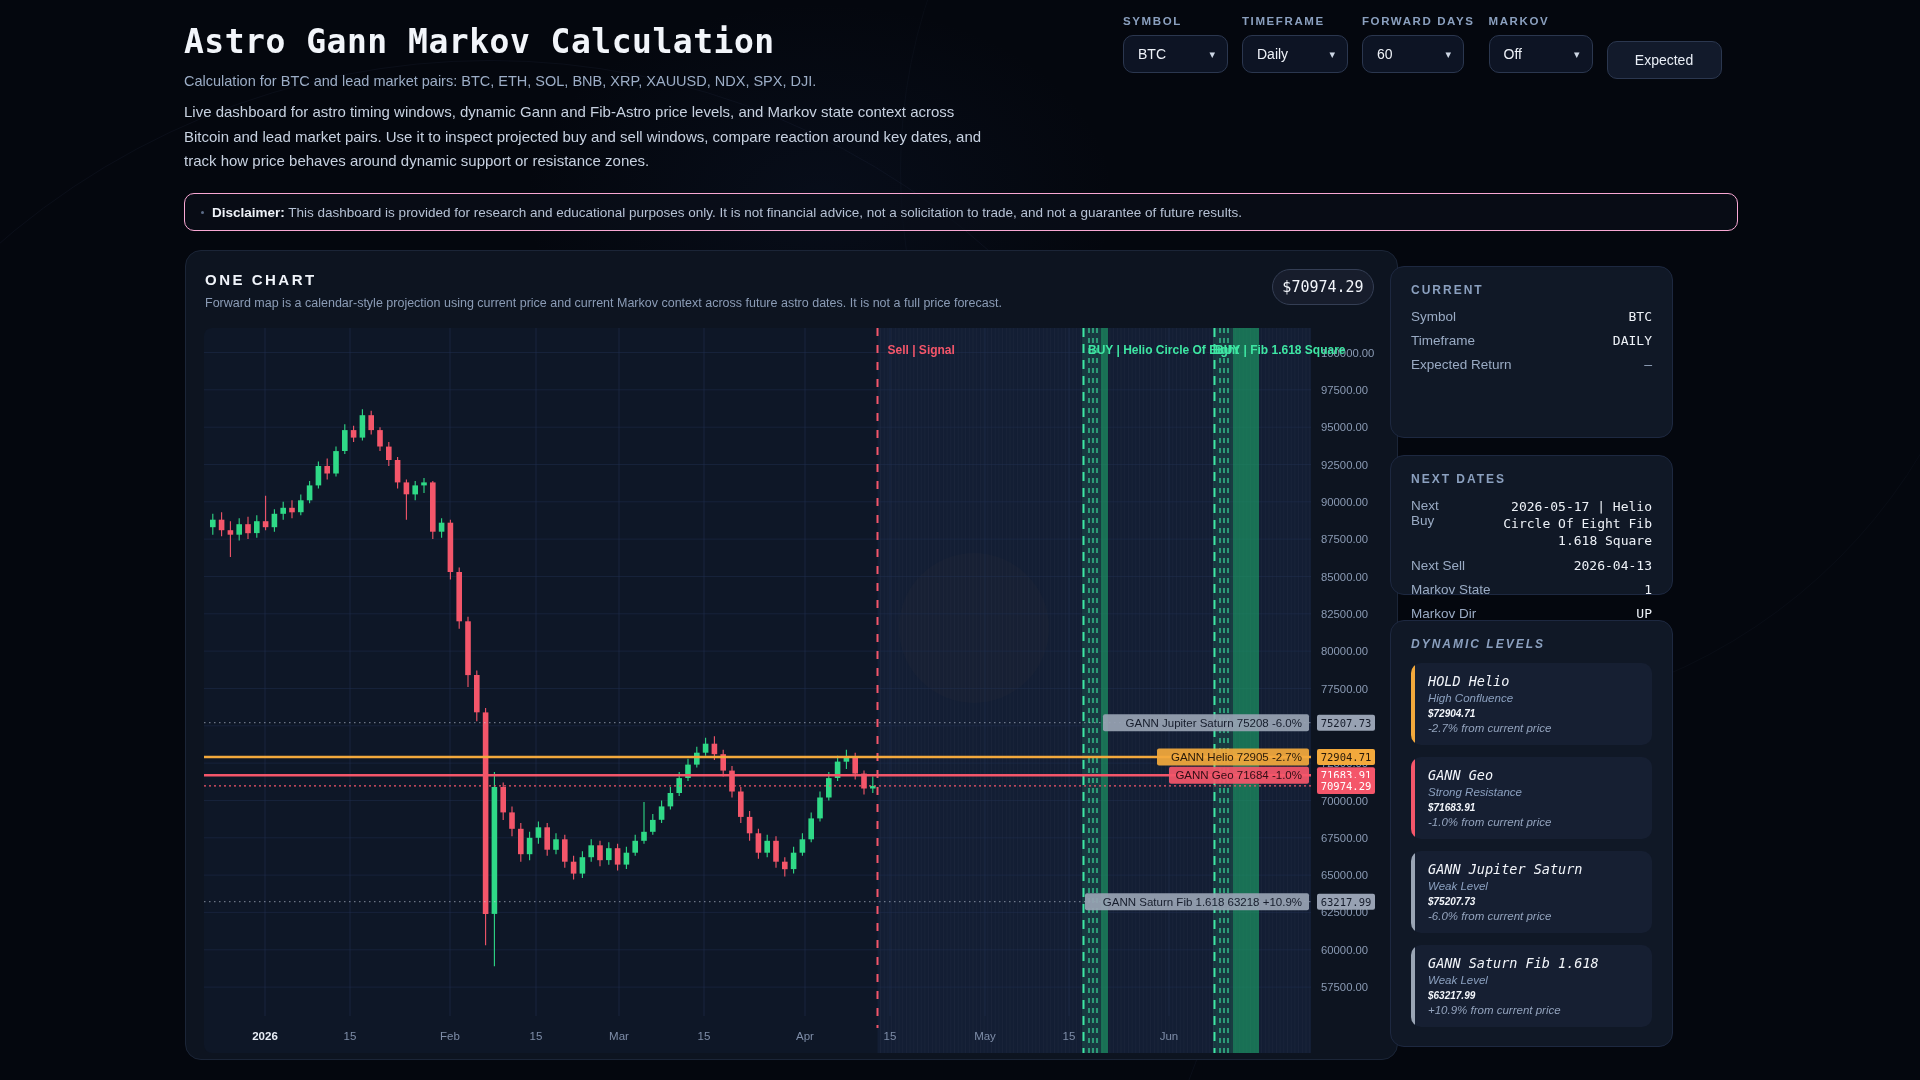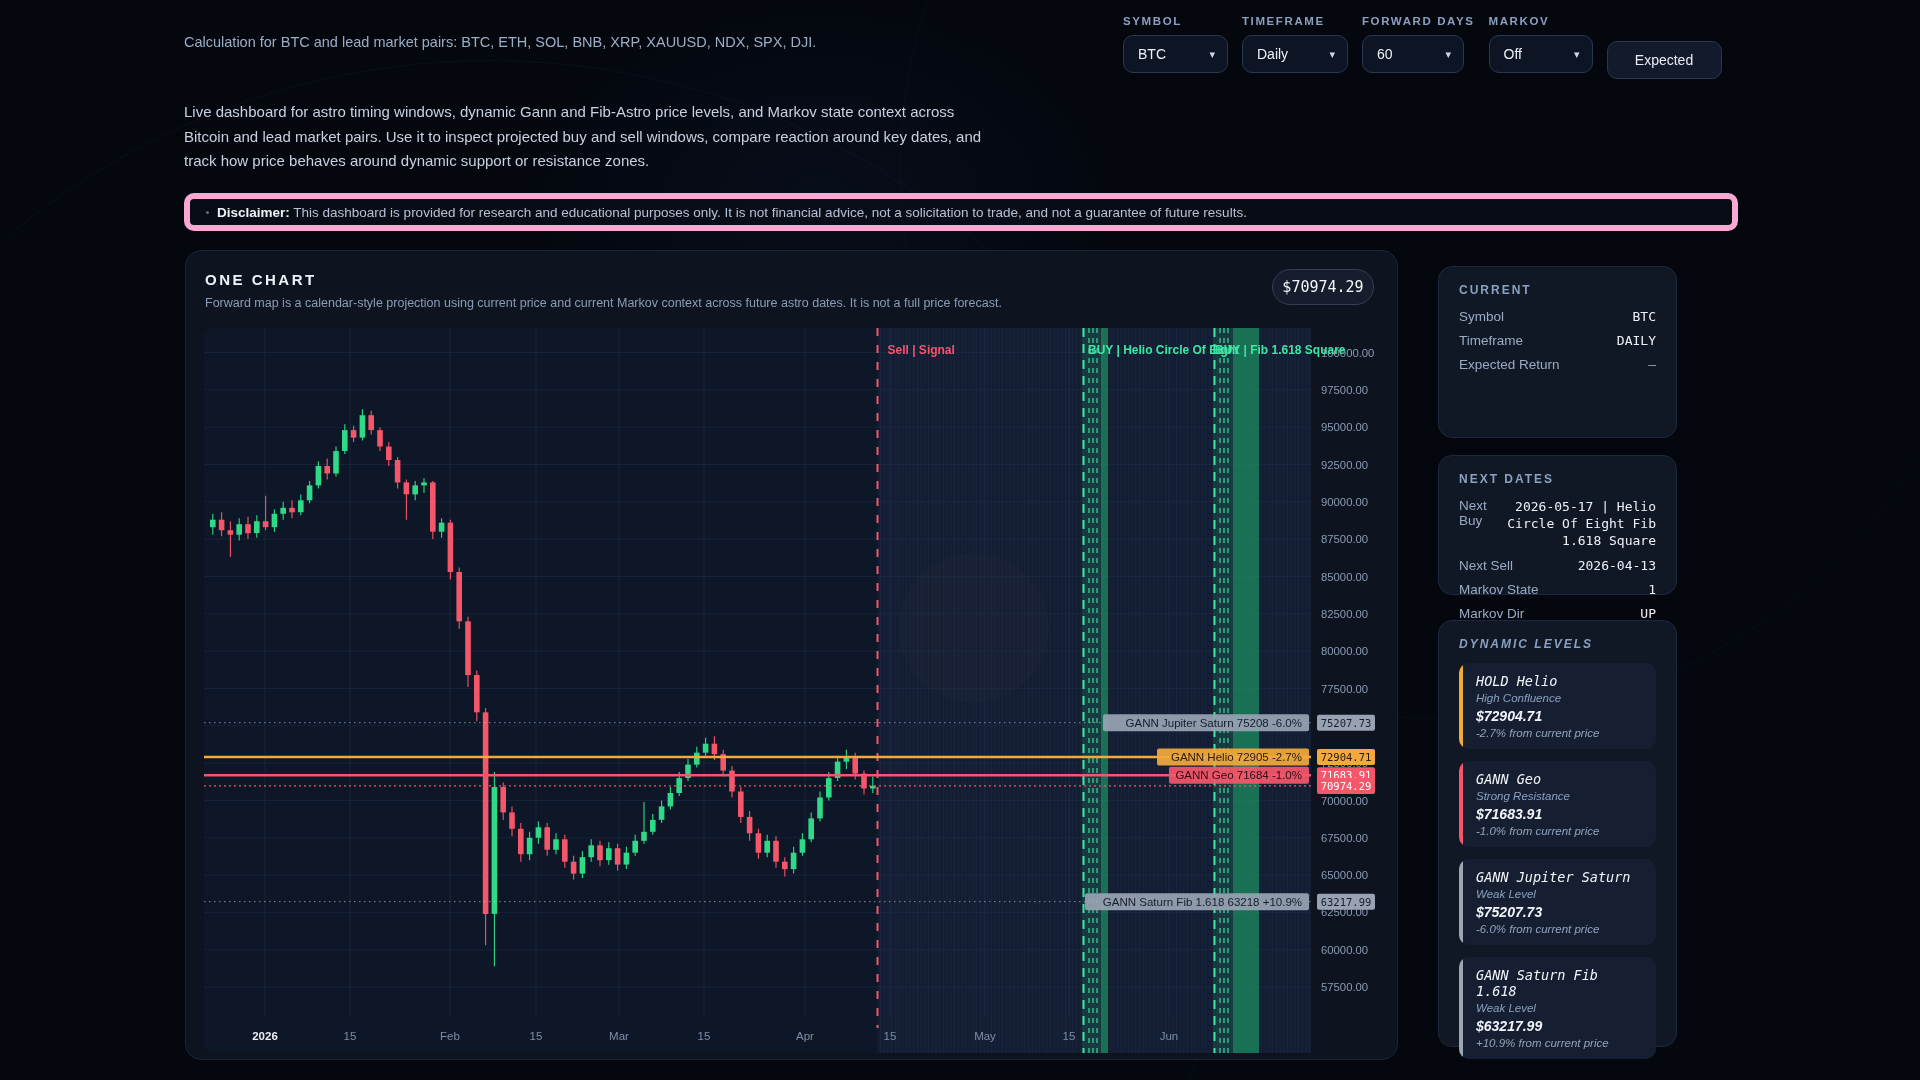--- a/index.html
+++ b/index.html
@@ -37,21 +37,21 @@
   }
   .chev { font-size:11px; color:#cdd6e4; margin-left:8px; }
   .refresh-btn {
     margin-top:26px; width:115px; height:38px; border:1px solid #2b374f; border-radius:10px;
     background:#121a2b; color:#e9eef6; font-size:14px; font-family:"Liberation Sans",sans-serif; cursor:pointer;
   }
 
   
   .disclaimer {
     position:absolute; left:184px; top:193px; width:1554px; height:38px;
-    border:6px solid #f9a8d4; background:rgba(10,15,26,0.65); border-radius:10px;
+    border:1px solid #f9a8d4; background:rgba(10,15,26,0.65); border-radius:10px;
     display:flex; align-items:center; padding:0 16px; gap:8px; font-size:13.5px; color:#b5c1d4;
   }
   .disc-dot { width:3px; height:3px; border-radius:50%; background:#5c6c88; flex:0 0 auto; }
   .disclaimer b { color:#eef2f8; }
 
   
   .chart-card {
     position:absolute; left:185px; top:250px; width:1213px; height:810px;
     background:#0d1420; border:1px solid #1b2537; border-radius:16px;
   }
@@ -60,21 +60,21 @@
   .price-pill {
     position:absolute; left:1086px; top:18px; width:102px; height:36px;
     border:1px solid #343e54; border-radius:18px; background:#171d2c;
     display:flex; align-items:center; justify-content:center;
     font-family:"DejaVu Sans Mono", monospace; font-size:15px; color:#f2f5fa;
   }
   .chart-svg { position:absolute; left:18px; top:77px; }
 
   
   .panel {
-    position:absolute; left:1438px; width:239px;
+    position:absolute; left:1390px; width:283px;
     background:#101826; border:1px solid #1d2840; border-radius:14px; padding:16px 20px;
   }
   .panel-current { top:266px; height:172px; }
   .panel-dates   { top:455px; height:140px; }
   .panel-levels  { top:620px; height:427px;font-style:italic; }
   .p-title { font-size:12px; font-weight:bold; letter-spacing:2px; color:#8ba0bf; }
   .hold { margin-top:6px; font-size:38px; font-weight:bold; color:#5b9df5; letter-spacing:1px; }
   .row { display:flex; justify-content:space-between; align-items:baseline; margin-top:9px; font-size:13.5px; }
   .row-label { color:#9aabc4; }
   .row-value { font-family:"DejaVu Sans Mono", monospace; font-size:13px; color:#eef2f8; }
@@ -83,33 +83,34 @@
   .row-buy { align-items:flex-start; }
   .row-buy .row-value { width:200px; text-align:right; line-height:17px; }
   .lvl-card {
     position:relative; background:#161f32; border-radius:10px; padding:10px 14px 10px 17px;
     margin-top:12px; min-height:82px; overflow:hidden;
   }
   .lvl-card:first-of-type { margin-top:14px; }
   .accent { position:absolute; left:0; top:0; bottom:0; width:4px; border-radius:10px 0 0 10px; }
   .lvl-name { font-family:"DejaVu Sans Mono", monospace; font-size:13.5px; color:#f2f5fa; }
   .lvl-desc { margin-top:3px; font-size:11.5px; color:#8ba0bf; }
-  .lvl-price { margin-top:4px; font-size:14px; font-weight:bold; color:#f2f5fa; }
+  .lvl-price { margin-top:4px; font-size:10px; font-weight:bold; color:#f2f5fa; }
   .lvl-pct { margin-top:3px; font-size:11.5px; color:#93a3bd; }
 </style>
 </head>
 <body>
 
 <div id="app">
   <div class="arc arc1"></div>
   <div class="arc arc2"></div>
   <div class="glow glow1"></div>
   <div class="glow blob"></div>
 
   <div class="header">
+    <div class="page-title">Astro Gann Markov Calculation</div>
     <div class="page-subtitle">Calculation for BTC and lead market pairs: BTC, ETH, SOL, BNB, XRP, XAUUSD, NDX, SPX, DJI.</div>
   </div>
   <div class="page-desc">Live dashboard for astro timing windows, dynamic Gann and Fib-Astro price levels, and Markov state context across Bitcoin and lead market pairs. Use it to inspect projected buy and sell windows, compare reaction around key dates, and track how price behaves around dynamic support or resistance zones.</div>
 
   <div class="controls">
     <div class="ctrl">
       <div class="ctrl-label">SYMBOL</div>
       <div class="select" style="width:105px">
         <span>BTC</span>
         <span class="chev">▾</span>

